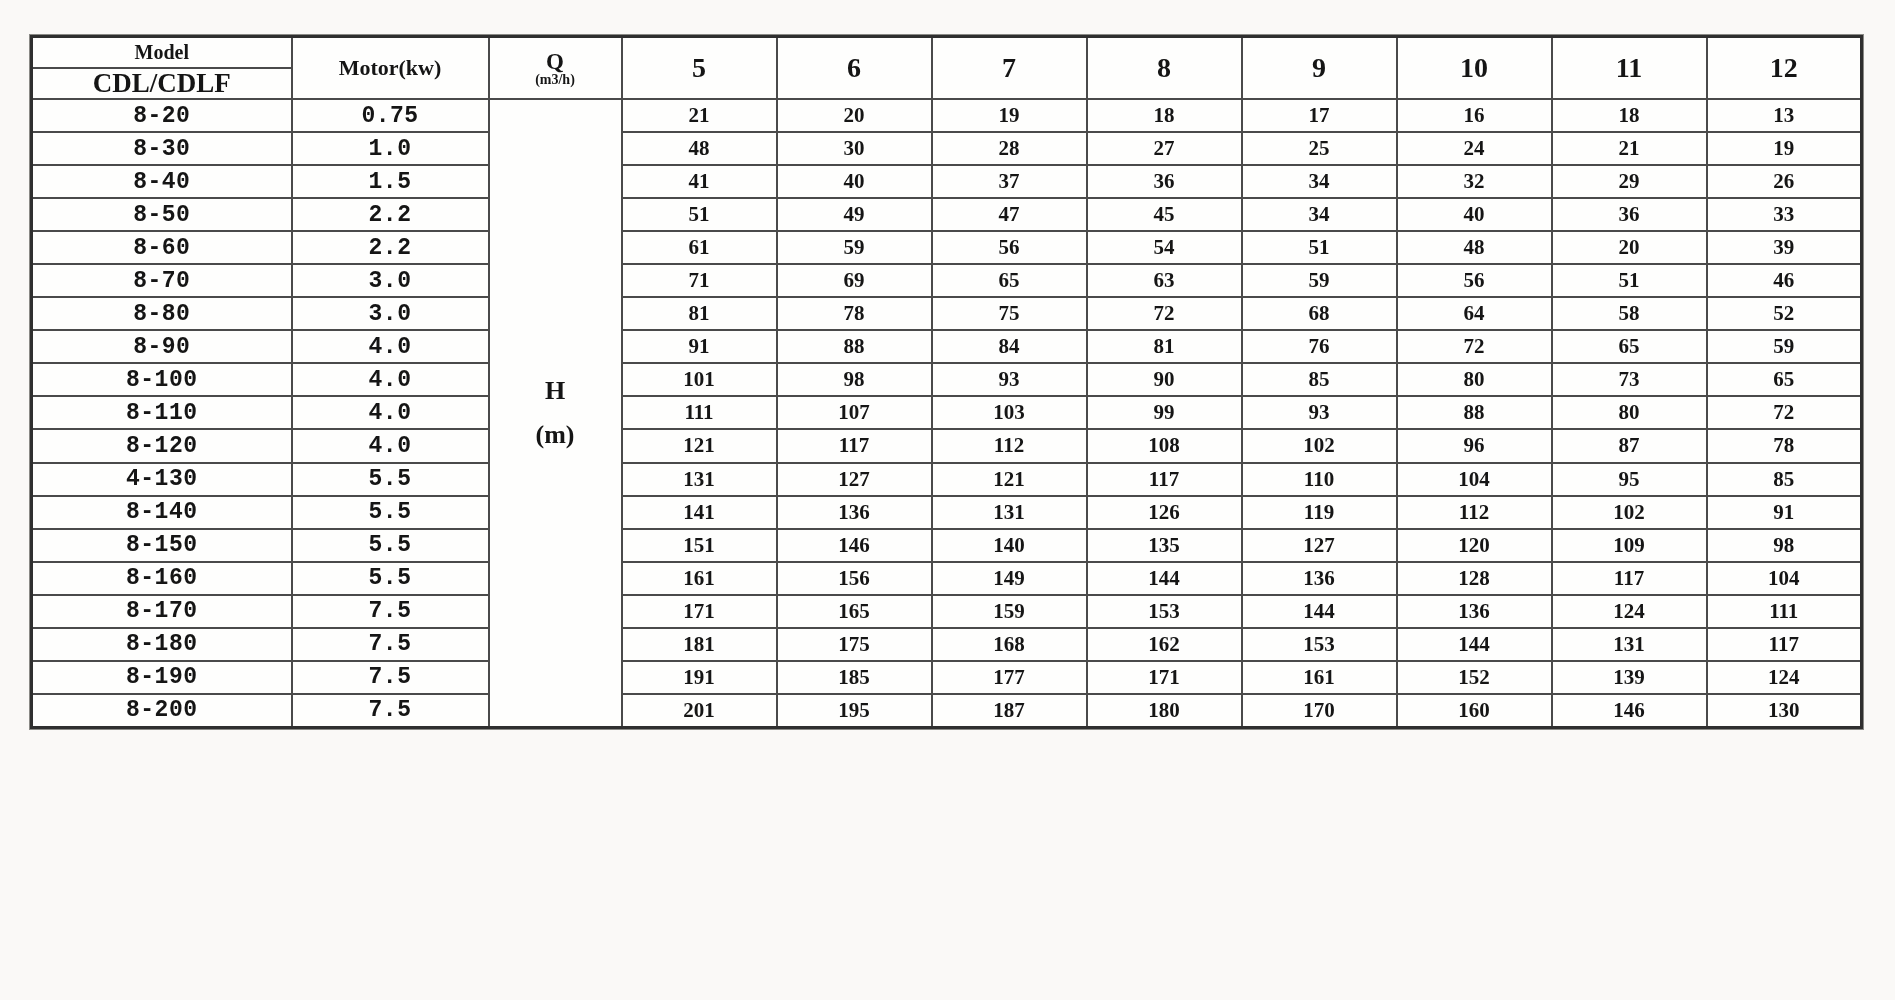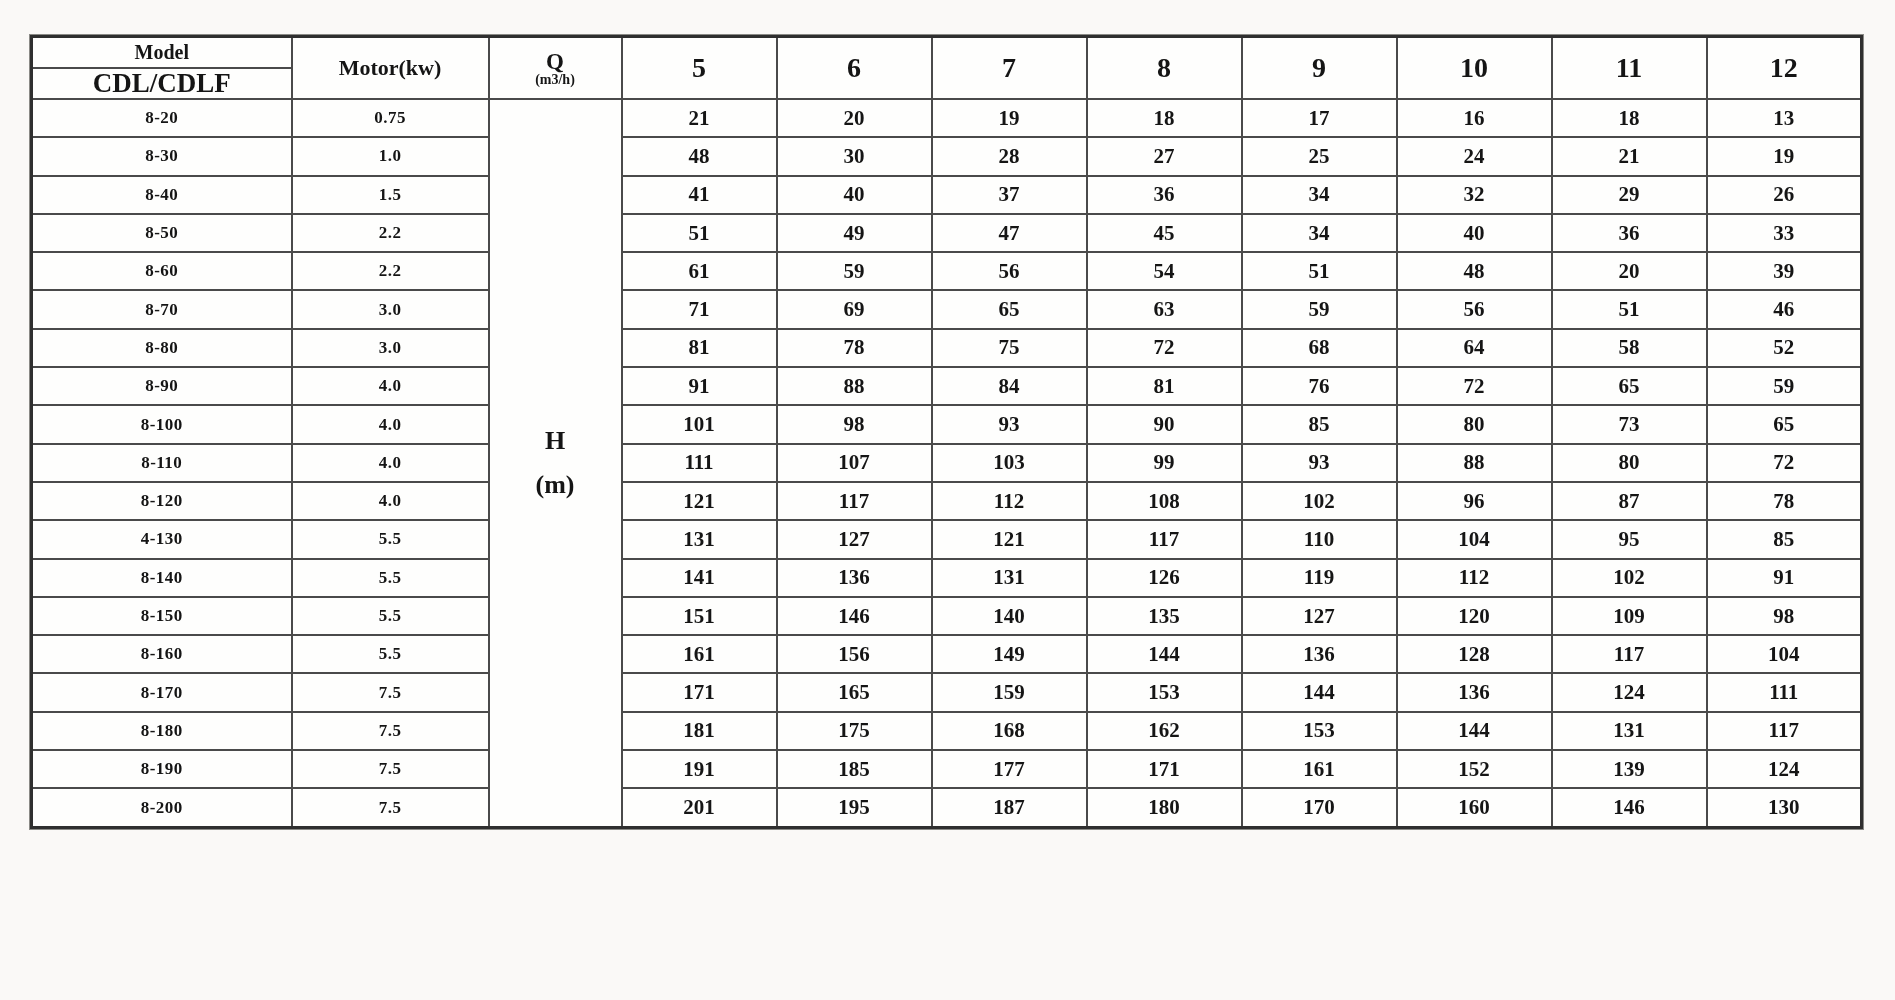--- a/index.html
+++ b/index.html
@@ -14,21 +14,21 @@
     width: 1895px;
     height: 1000px;
     background: #faf9f7;
     overflow: hidden;
   }
   table.spec {
     position: absolute;
     left: 30px;
     top: 35px;
     width: 1830px;
-    height: 794px;
+    height: 694px;
     border-collapse: collapse;
     table-layout: fixed;
     background: #fefefd;
   }
   table.spec th,
   table.spec td {
     border: 2px solid #4a4a4a;
     text-align: center;
     vertical-align: middle;
     font-weight: bold;
@@ -48,21 +48,21 @@
   }
   .model-head-bottom {
     font-size: 27px;
     line-height: 29px;
     height: 29px;
   }
   th.motor-head { font-size: 22px; }
   th.q-head { font-size: 23px; line-height: 1.0; padding-top: 2px; }
   .q-line2 { font-size: 14px; }
   th.flow-head { font-size: 28px; }
-  td.model-cell, td.motor-cell { font-size: 17px; letter-spacing: 0.5px; }
+  td.model-cell, td.motor-cell { font-size: 23px; letter-spacing: 0.5px; font-family: Liberation Mono, monospace; }
   td.value-cell { font-size: 21px; }
   td.h-cell { font-size: 26px; }
   td.h-cell .h-line1 { margin-bottom: 14px; }
 </style>
 </head>
 <body>
 
 <div class="page">
   <table class="spec">
     <colgroup>

